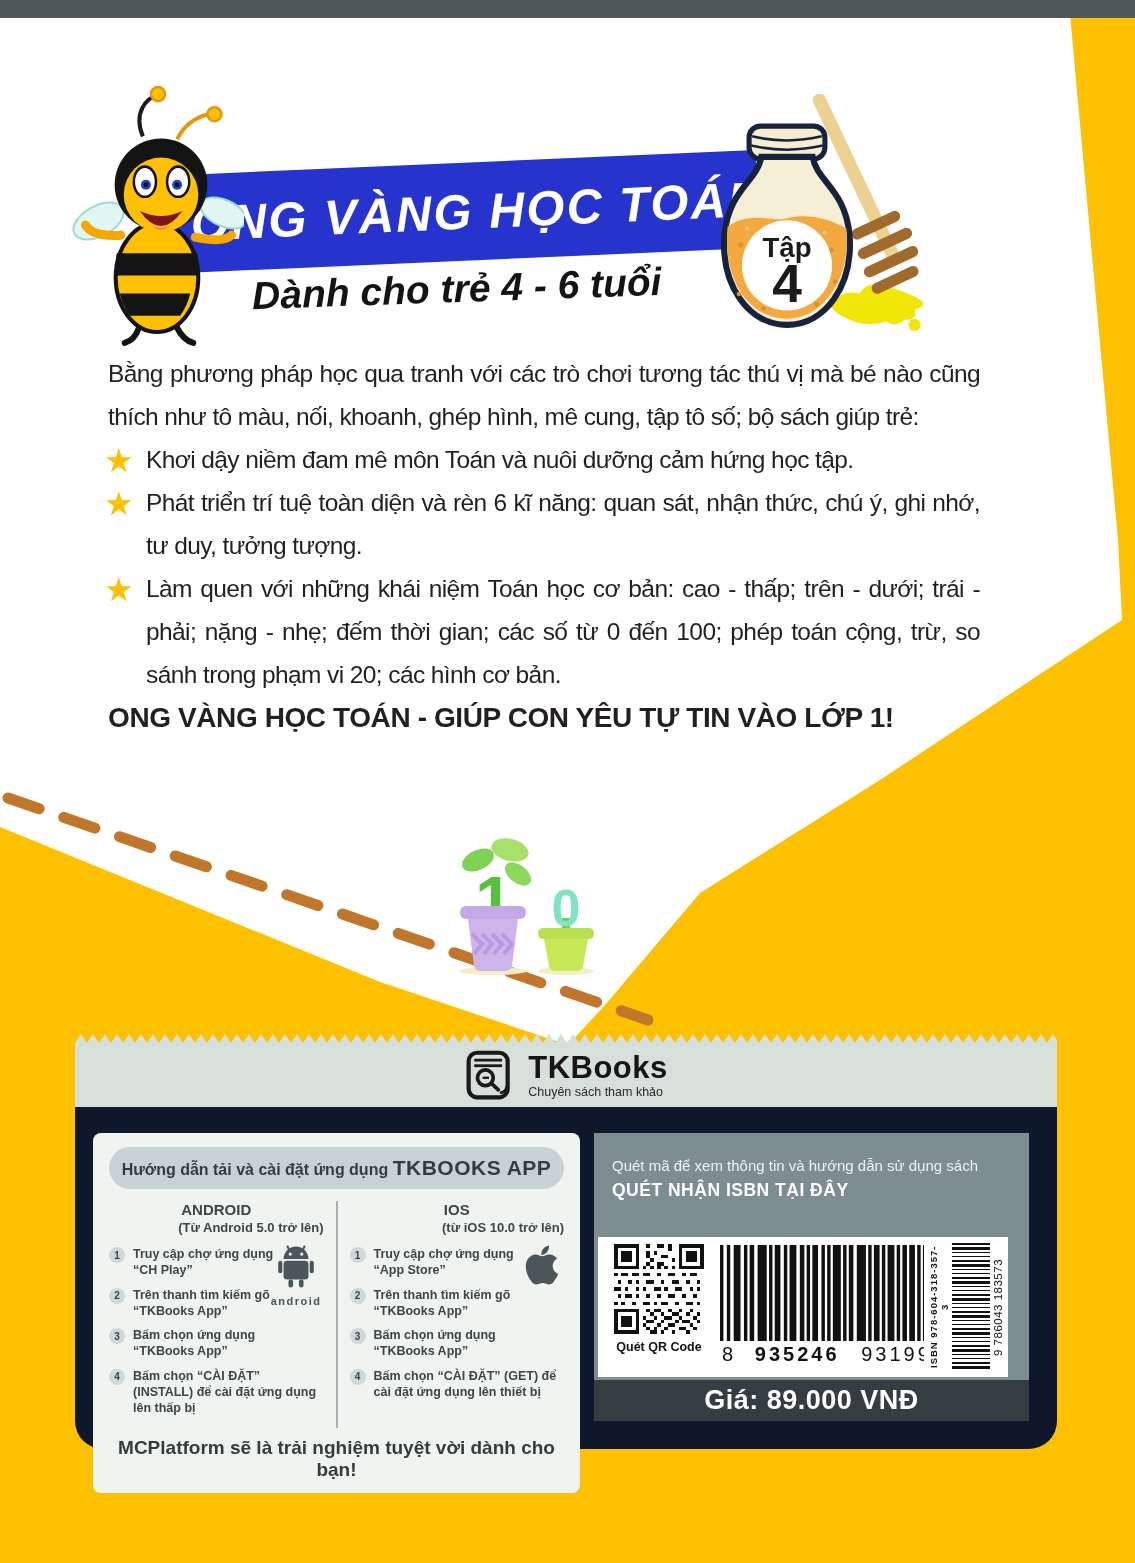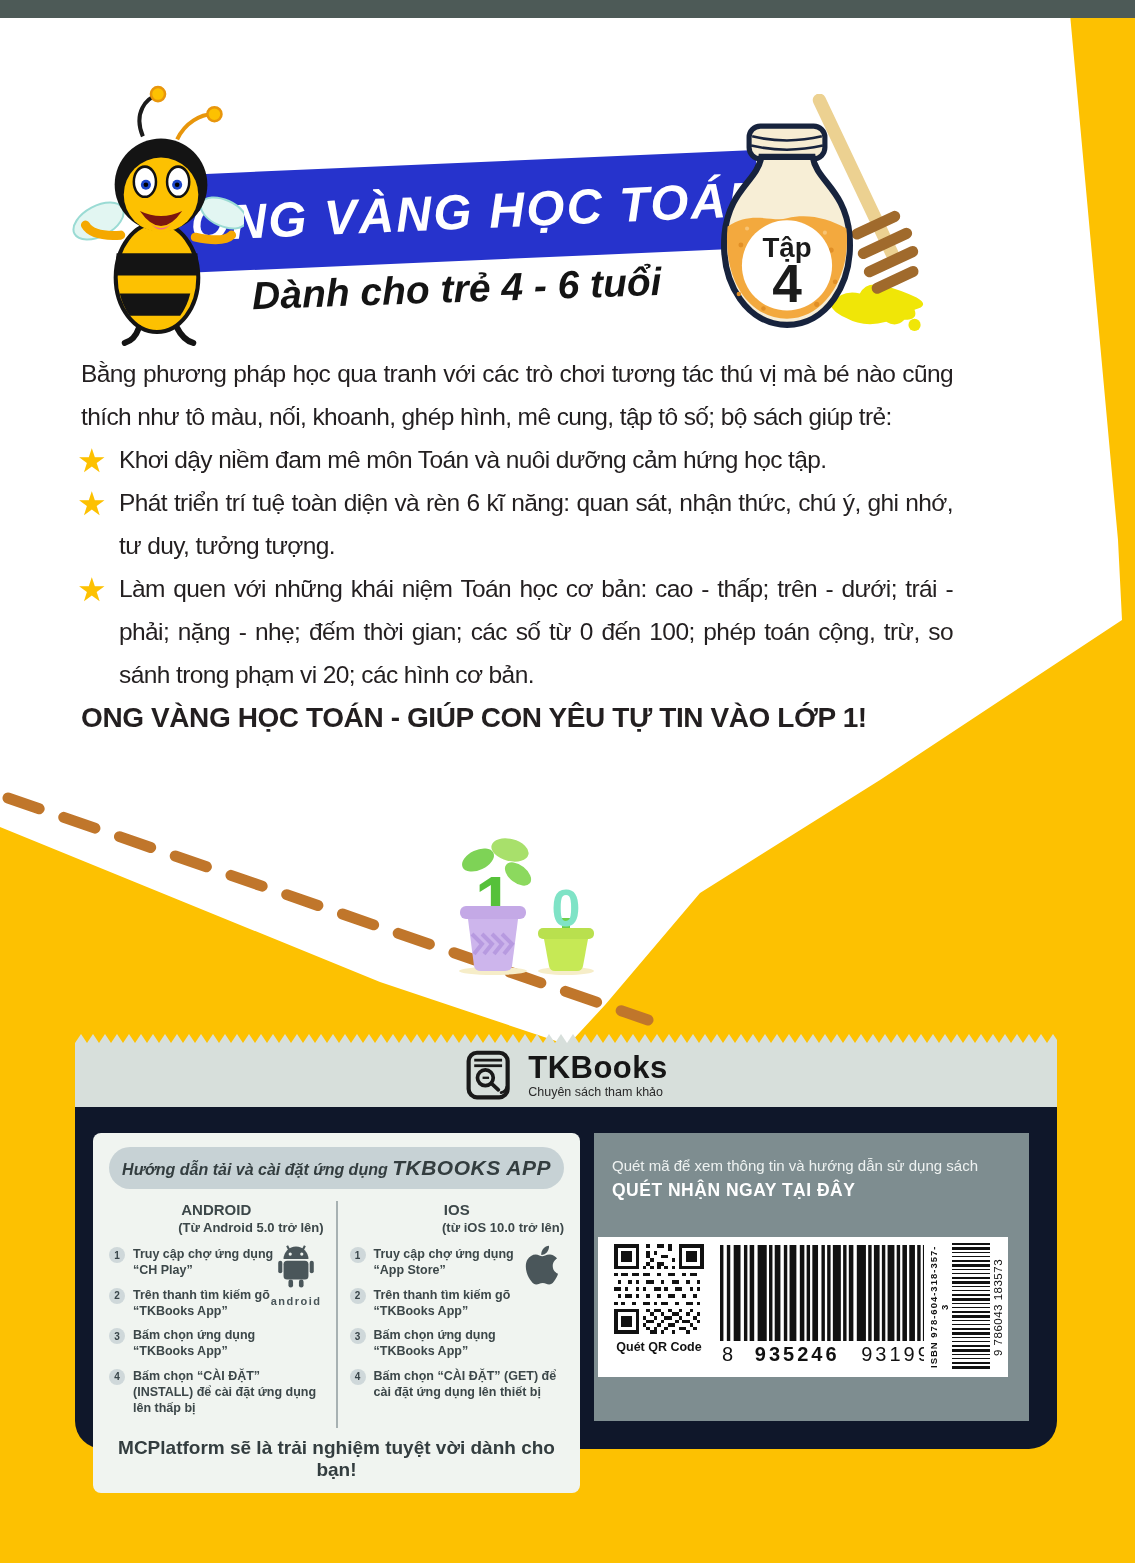--- a/index.html
+++ b/index.html
@@ -9,38 +9,38 @@
   
   .banner{position:absolute;left:158px;top:163px;width:600px;height:98px;background:#2633cc;
           transform:rotate(-2.5deg);z-index:2;display:flex;align-items:center;justify-content:center;}
   .banner-text{color:#fff;font-weight:700;font-style:italic;font-size:49px;letter-spacing:2px;white-space:nowrap;padding-left:40px;}
   .subtitle{position:absolute;left:252px;top:266px;width:470px;z-index:2;transform:rotate(-2deg);
             font-weight:700;font-style:italic;font-size:39px;color:#141414;white-space:nowrap;}
   .bee{position:absolute;left:72px;top:84px;width:172px;height:262px;z-index:4;}
   .jar{position:absolute;left:710px;top:122px;width:154px;height:210px;z-index:3;}
   .dipper{position:absolute;left:798px;top:94px;width:148px;height:238px;z-index:2;}
   
-  .intro{position:absolute;left:81px;top:352px;width:872px;z-index:2;font-size:24.5px;letter-spacing:-0.6px;line-height:43px;}
+  .intro{position:absolute;left:108px;top:352px;width:872px;z-index:2;font-size:24.5px;letter-spacing:-0.6px;line-height:43px;}
   .intro p{margin:0;text-align:justify;}
   .bullet{position:relative;padding-left:38px;text-align:justify;}
   .star{position:absolute;left:-4px;top:1px;color:#fdc101;font-size:33px;line-height:43px;}
   .slogan{margin-top:0;text-align:left;font-weight:700;font-size:28px;letter-spacing:-0.4px;}
   .plants{position:absolute;left:448px;top:834px;width:152px;height:142px;z-index:2;}
   
   .card{position:absolute;left:75px;top:1043px;width:982px;height:406px;background:#0f172a;
         border-radius:0 0 28px 28px;z-index:3;}
   .zigzag{position:absolute;top:-9px;left:0;}
   .card-top{height:64px;background:#d7dfdb;display:flex;align-items:center;justify-content:center;gap:12px;}
   .logo-text{line-height:1;}
   .logo-name{font-weight:700;font-size:31px;color:#161616;letter-spacing:0.5px;}
   .logo-tag{font-size:12.5px;color:#2a2a2a;margin-top:3px;}
   .card-row{display:flex;margin:26px 28px 0 18px;gap:14px;align-items:flex-start;}
   .left-panel{width:455px;background:#f0f4f0;border-radius:8px;padding:14px 16px 12px 16px;color:#3c4749;}
   .pill{background:#c7d2d5;border-radius:28px;padding:9px 10px;text-align:center;color:#333d3f;
-        font-weight:700;font-size:16px;font-style:italic;}
+        font-weight:700;font-size:16px;}
   .pill .brand{font-size:21px;letter-spacing:0.5px;}
   .cols{display:flex;margin-top:12px;gap:12px;}
   .col{width:50%;position:relative;padding-bottom:4px;}
   .col + .col{border-left:2px solid #a7b1b2;padding-left:12px;}
   .col-head{text-align:center;font-weight:700;line-height:1.25;}
   .col-name{font-size:15px;}
   .col-req{font-size:13px;text-align:right;}
   .steps{margin-top:10px;}
   .step{display:flex;gap:8px;margin-bottom:8px;}
   .step-num{flex:0 0 16px;height:16px;border-radius:50%;background:#cfd8da;color:#39454a;font-size:10px;
@@ -277,21 +277,21 @@
                 <path d="M14.4 6.9c.5-.7.9-1.6.8-2.6-.8 0-1.7.5-2.3 1.2-.5.6-.9 1.5-.8 2.5.9 0 1.8-.5 2.3-1.1z"></path>
               </svg>
             </div>
           </div>
         </div>
         <div class="closing">MCPlatform sẽ là trải nghiệm tuyệt vời dành cho bạn!</div>
       </div>
 
       <div class="right-panel">
         <div class="scan-line1">Quét mã để xem thông tin và hướng dẫn sử dụng sách</div>
-        <div class="scan-line2">QUÉT NHẬN NGAY TẠI ĐÂY</div>
+        <div class="scan-line2">QUÉT NHẬN ISBN TẠI ĐÂY</div>
 
         <div class="code-box">
           <div class="qr-block">
             <svg width="90" height="90" viewBox="0 0 25 25" shape-rendering="crispEdges">
               <rect width="25" height="25" fill="#fff"></rect>
               <g fill="#111">
                 <rect x="0" y="0" width="7" height="7"></rect>
                   <rect x="18" y="0" width="7" height="7"></rect>
                   <rect x="0" y="18" width="7" height="7"></rect>
                 <rect x="1" y="1" width="5" height="5" fill="#fff"></rect>
@@ -348,16 +348,19 @@
             </div>
           </div>
         </div>
 
         <div class="isbn">
           <div class="vtext isbn-label">ISBN 978-604-318-357-3</div>
           <div class="isbn-bars"></div>
           <div class="vtext isbn-digits">9 786043 183573</div>
         </div>
 
+        <div class="price-strip">
+          <span>Giá: 89.000 VNĐ</span>
+        </div>
       </div>
     </div>
   </div>
 </div>
 
 </body></html>

